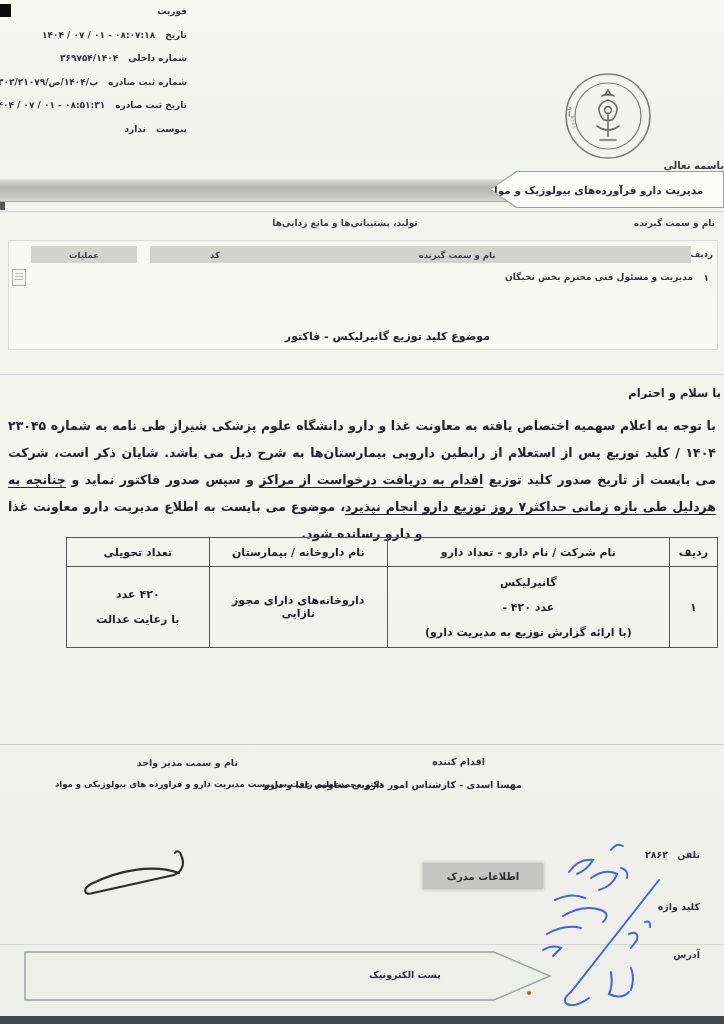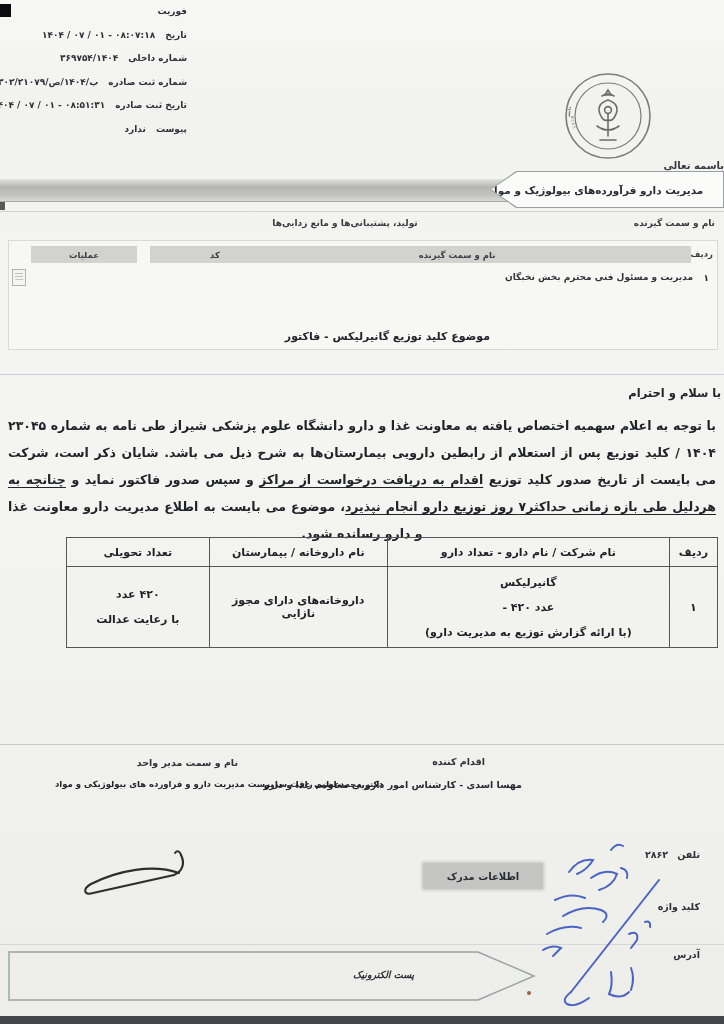--- a/index.html
+++ b/index.html
@@ -72,21 +72,21 @@
   .sig-label-left2{top:757px;left:146px;width:92px;text-align:center;font-size:9.5px;font-weight:700;color:#33333c;white-space:nowrap;}
   .sig-name-left{top:779px;left:55px;font-size:8.5px;font-weight:700;color:#23232c;white-space:nowrap;}
 
   .docinfo-btn{top:843px;left:423px;width:120px;height:26px;background:#c5c5c3;
     display:flex;align-items:center;justify-content:center;font-size:10px;font-weight:700;color:#2b2b33;
     box-shadow:0 0 3px 1px rgba(160,160,158,.55);cursor:pointer;margin-top:20px;}
   .phone{top:849px;right:24px;display:flex;gap:9px;font-size:9.5px;font-weight:700;color:#30303a;}
   .keyword{top:901px;right:24px;font-size:9.5px;font-weight:700;color:#30303a;}
   .address{top:949px;right:24px;font-size:9.5px;font-weight:700;color:#30303a;}
 
-  .email-box{top:951px;left:8px;width:530px;height:44px;font-style:italic;}
+  .email-box{top:951px;left:24px;width:530px;height:44px;}
   .email-label{position:absolute;left:345px;top:18px;font-size:9.5px;font-weight:700;color:#2e2e38;white-space:nowrap;}
 
   .sig-black{top:845px;left:75px;width:125px;height:62px;}
   .scrawl-blue{top:838px;left:533px;width:145px;height:168px;}
 
   .bottom-bar{left:0;bottom:0;width:724px;height:8px;background:#42464b;}
   .mark-tl{top:4px;left:0;width:11px;height:13px;background:#0c0c0e;}
   .mark-left{top:186px;left:0;width:5px;height:24px;background:#3c3c3e;opacity:.85;}
   .mark-right{top:187px;left:716px;width:8px;height:18px;background:#5a5a5c;opacity:.8;}
   .dot-brown{top:991px;left:527px;width:4px;height:4px;border-radius:50%;background:#8a4a22;opacity:.85;}

